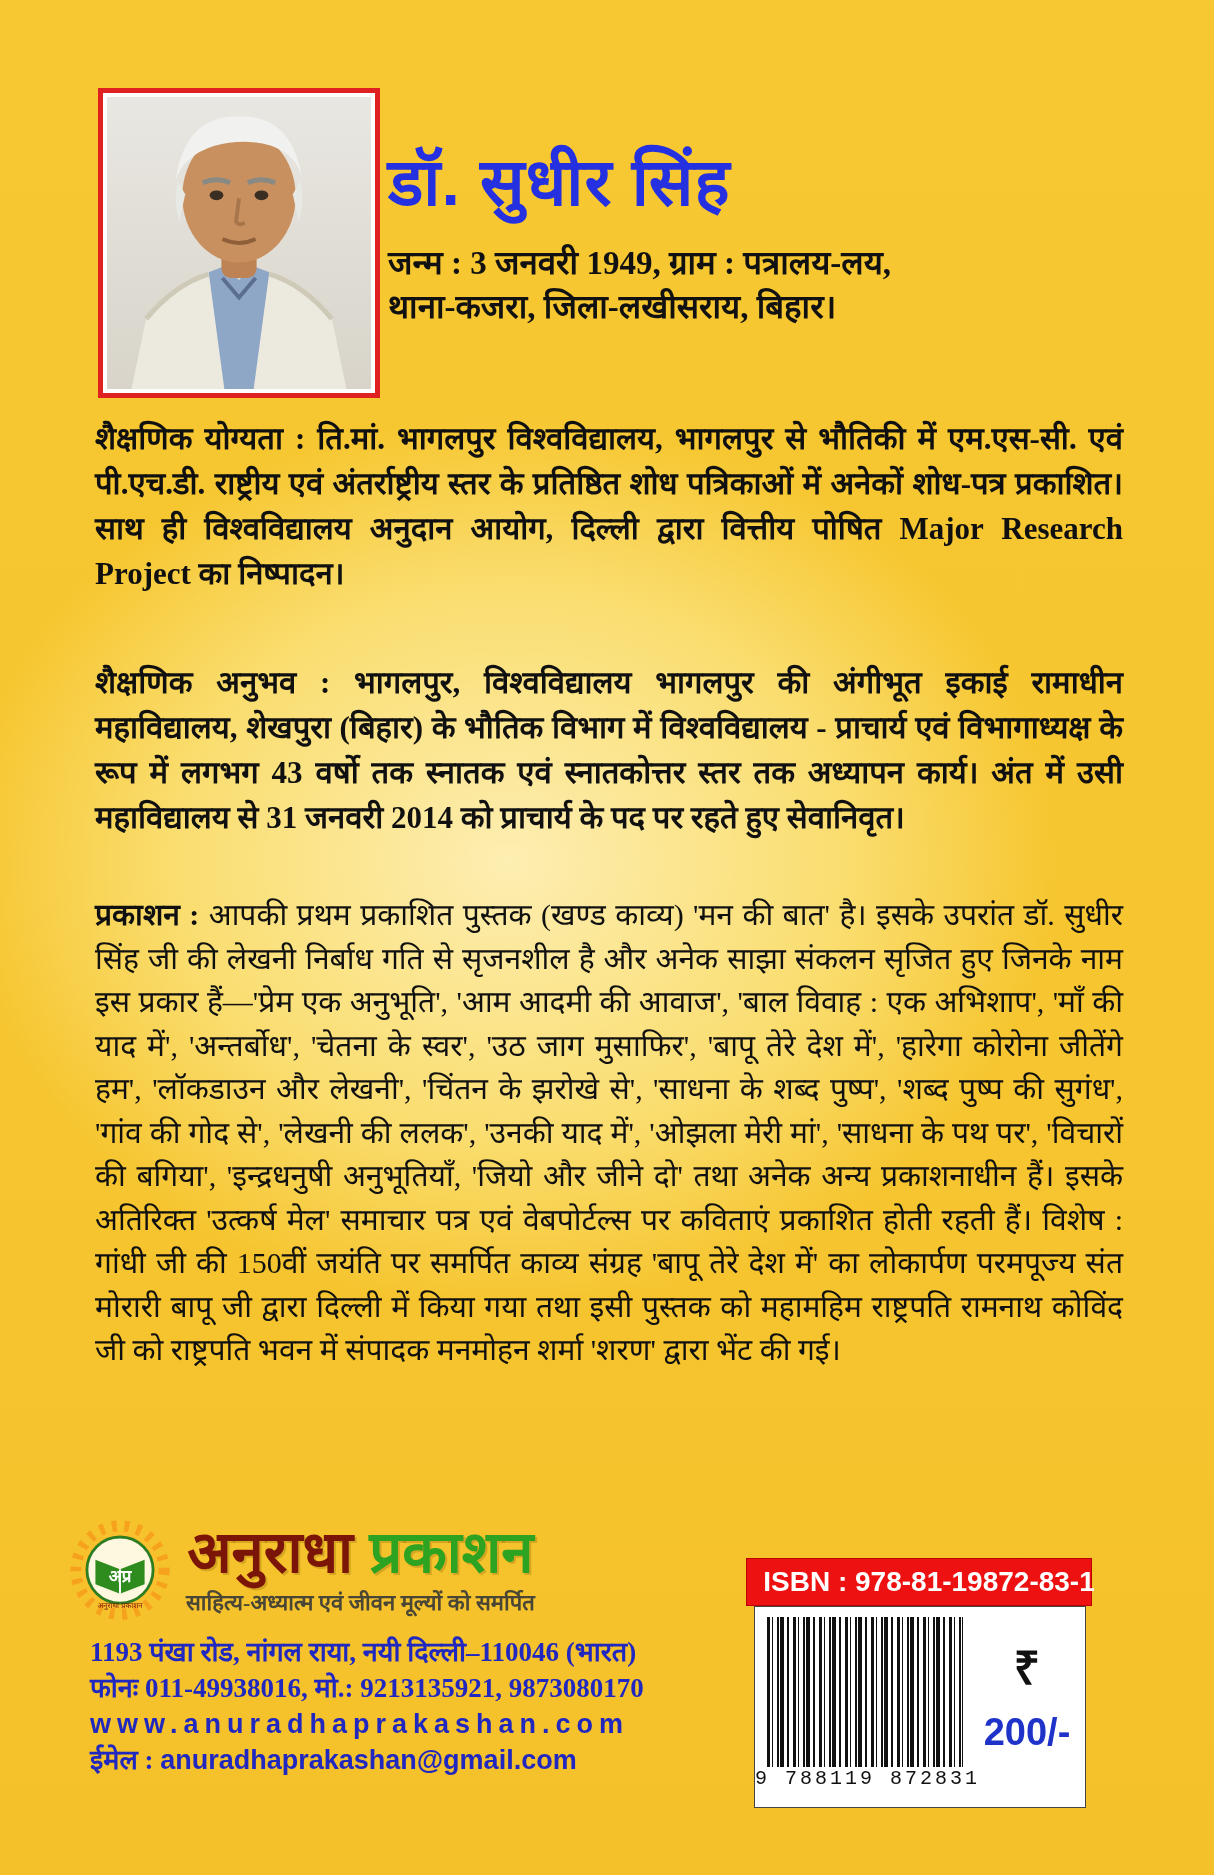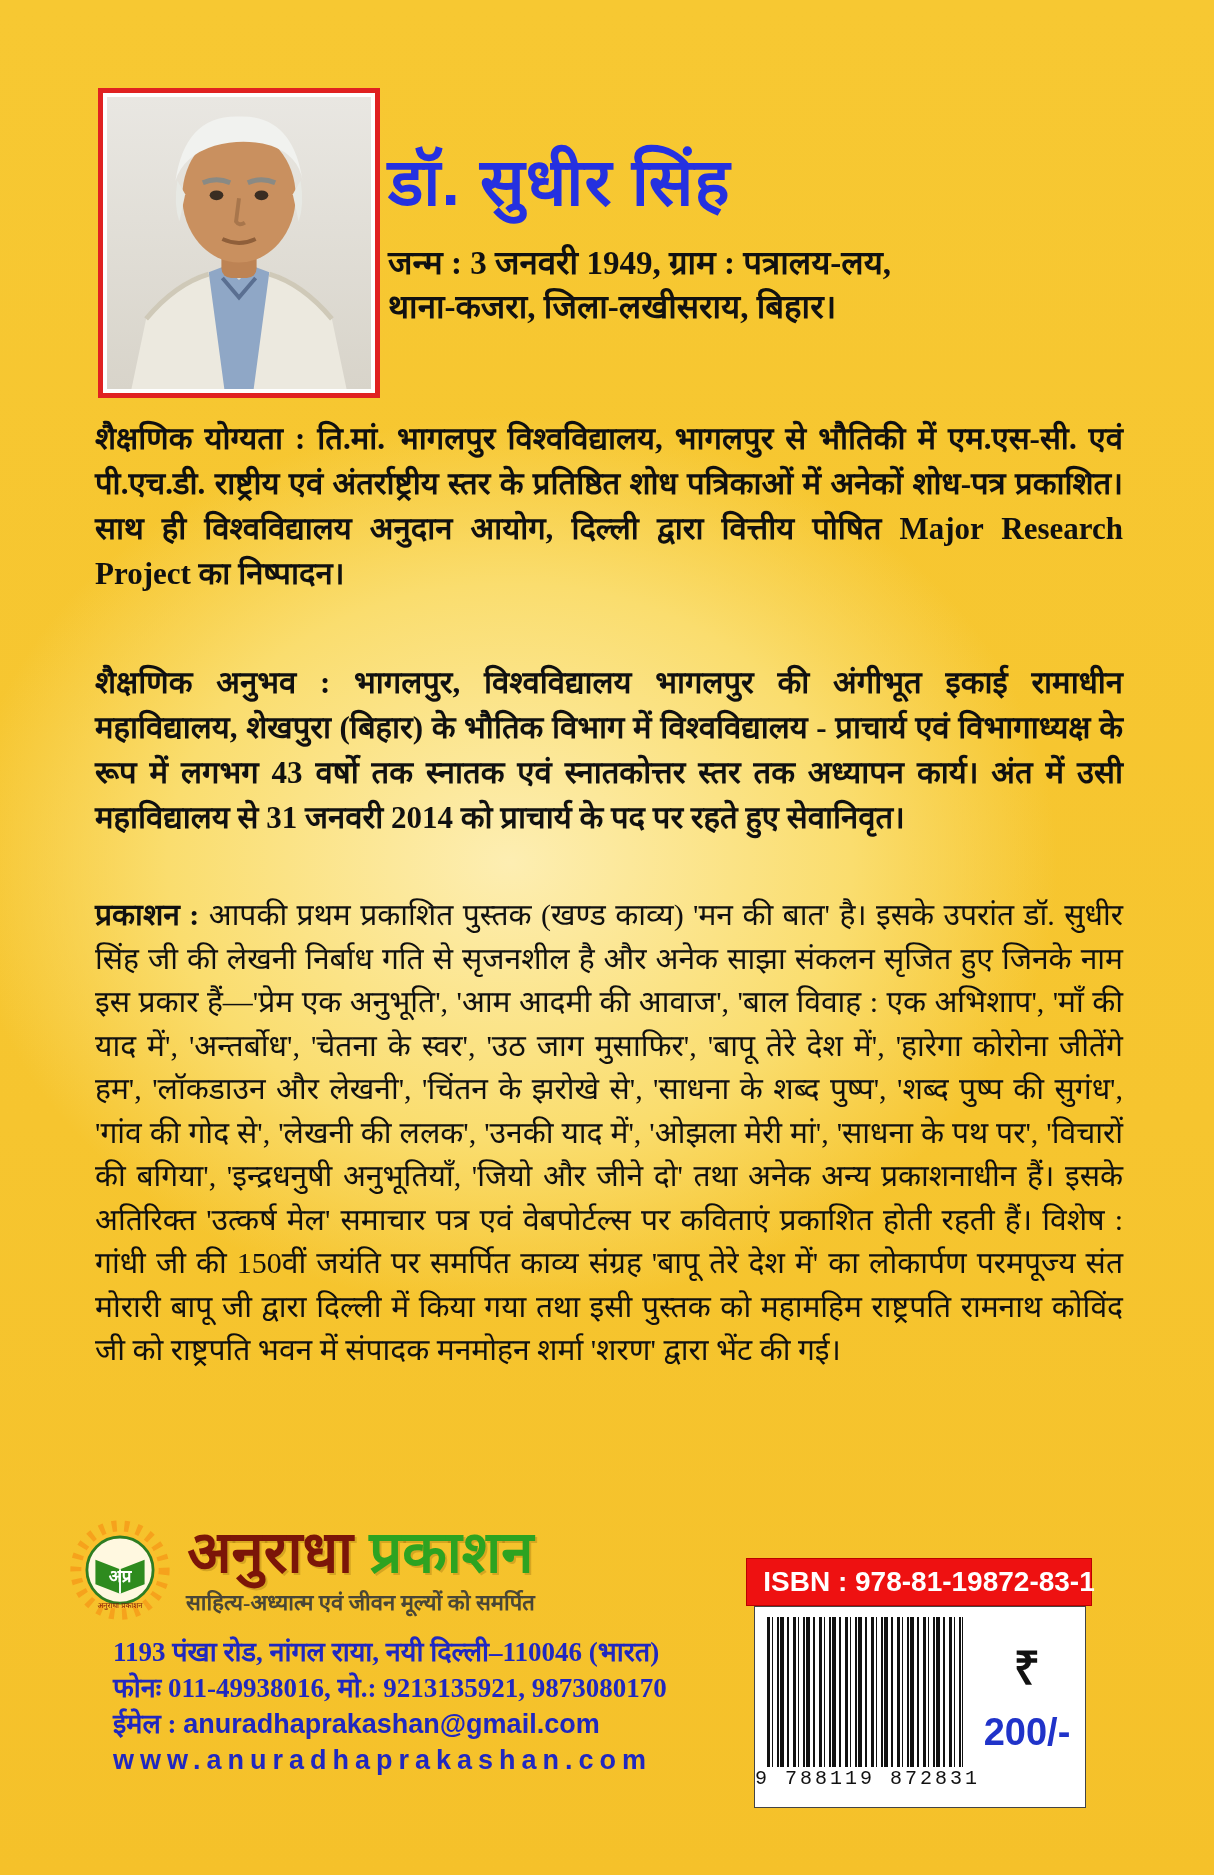--- a/index.html
+++ b/index.html
@@ -39,21 +39,21 @@
   .pub-name{
     font-family:"Liberation Sans", sans-serif; font-weight:bold; font-size:58px;
     line-height:64px; white-space:nowrap; text-shadow:2px 2px 0 rgba(120,80,0,.25);
   }
   .pub-name .n1{ color:#7b1508; }
   .pub-name .n2{ color:#2da321; }
   .pub-tagline{
     font-size:22px; font-weight:bold; color:#4a4636; margin-top:2px; white-space:nowrap;
   }
   .contact{ margin-top:10px; margin-left:30px; color:#2028c0; font-weight:bold; }
-  .contact .line{ font-size:27px; line-height:36px; white-space:nowrap;margin-left:23px; }
+  .contact .line{ font-size:27px; line-height:36px; white-space:nowrap; }
   .contact .latin{ font-family:"Liberation Sans", sans-serif; }
   .contact .website{ letter-spacing:6px; font-family:"Liberation Sans", sans-serif; }
   
   .isbn-band{
     position:absolute; left:746px; top:1558px; width:346px; height:48px;
     background:#ee1111; border:1px solid #b00;
     display:flex; align-items:center; justify-content:center;padding-left:20px;
   }
   .isbn-band span{
     color:#fff; font-family:"Liberation Sans", sans-serif;
@@ -152,22 +152,22 @@
         </svg>
       </div>
       <div class="pub-name-wrap">
         <div class="pub-name"><span class="n1">अनुराधा</span><span class="n2"> प्रकाशन</span></div>
         <div class="pub-tagline">साहित्य-अध्यात्म एवं जीवन मूल्यों को समर्पित</div>
       </div>
     </div>
     <div class="contact">
       <div class="line">1193 पंखा रोड, नांगल राया, नयी दिल्ली–110046 (भारत)</div>
       <div class="line">फोनः 011-49938016, मो.: 9213135921, 9873080170</div>
+      <div class="line website">www.anuradhaprakashan.com</div>
       <div class="line"><span>ईमेल : </span><span class="latin">anuradhaprakashan@gmail.com</span></div>
-      <div class="line website">www.anuradhaprakashan.com</div>
     </div>
   </div>
 
   <div class="isbn-band">
     <span>ISBN : 978-81-19872-83-1</span>
   </div>
   <div class="barcode-box">
     <div class="bars"></div>
     <div class="barcode-digits">9 788119 872831</div>
     <div class="price-col">

